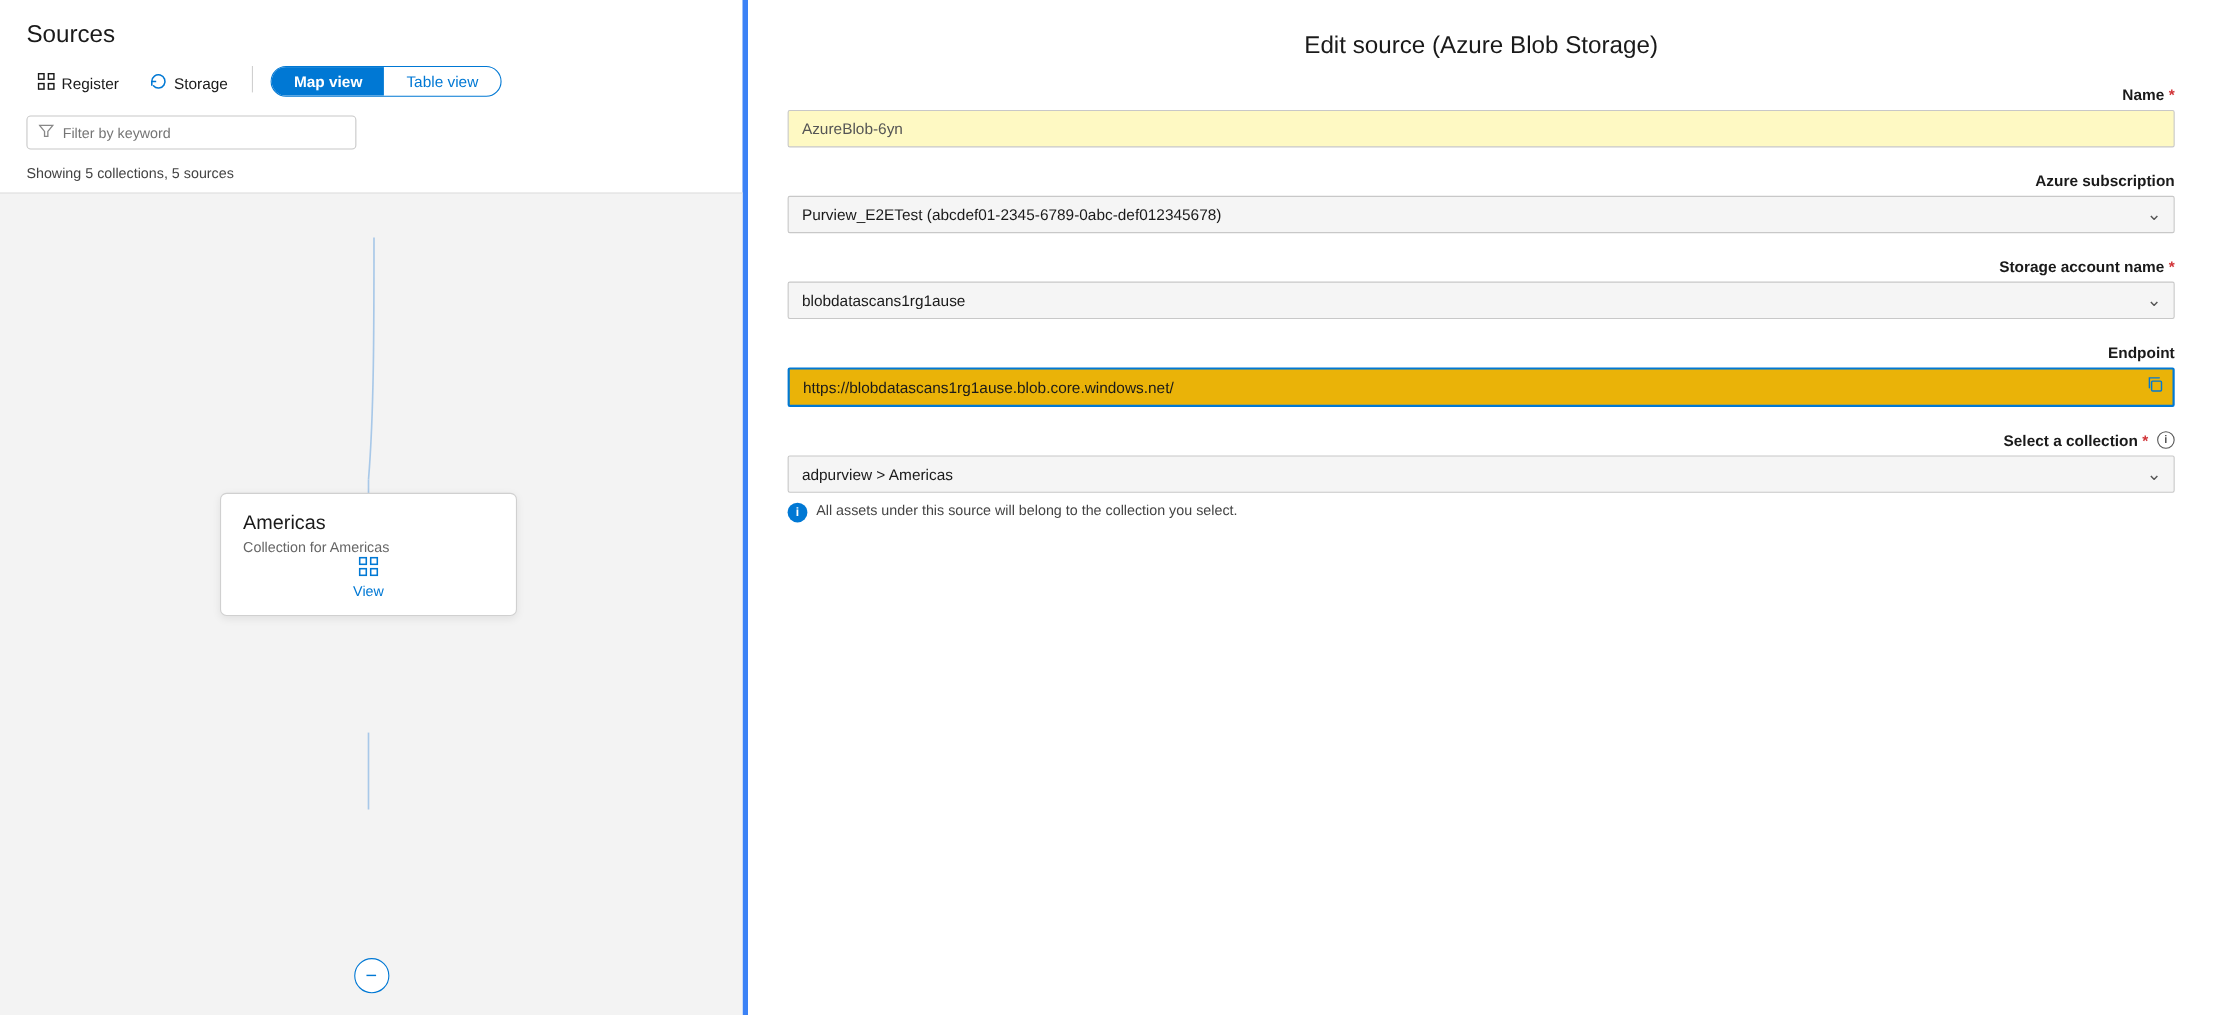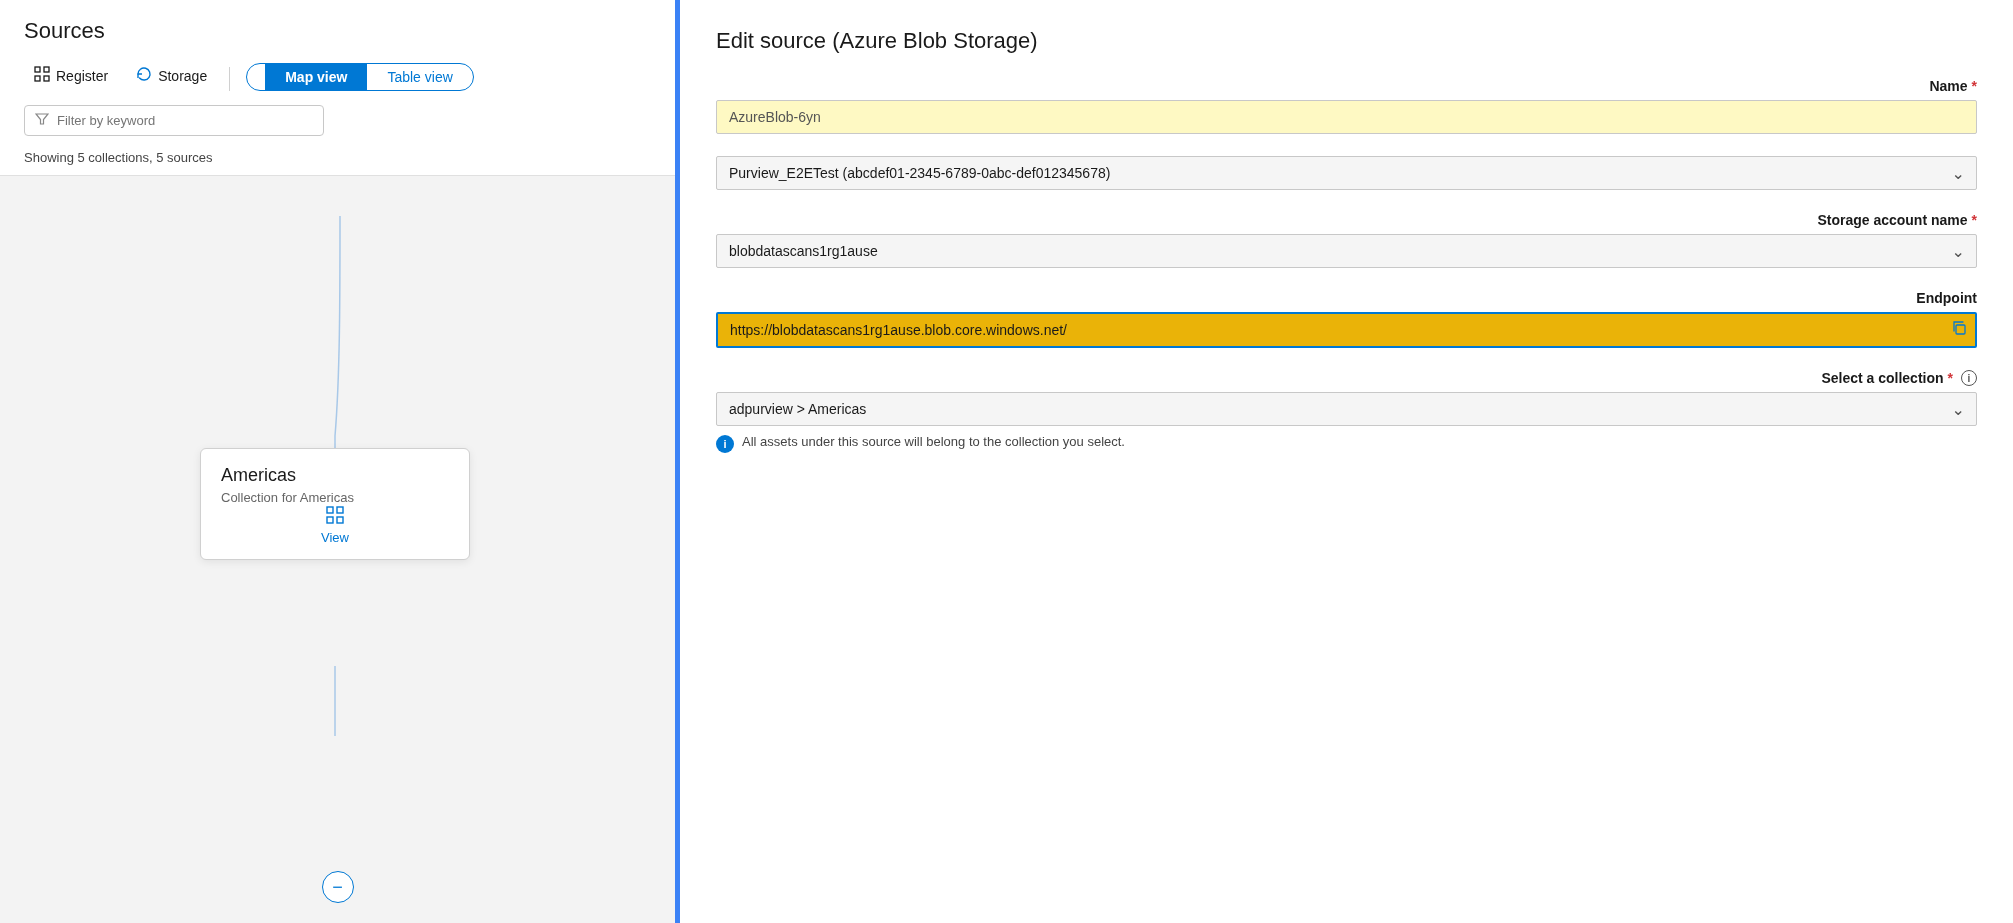--- a/index.html
+++ b/index.html
@@ -29,21 +29,21 @@
 
     .sources-title {
       font-size: 22px;
       font-weight: 400;
       margin-bottom: 16px;
       color: #1a1a1a;
     }
 
     .toolbar {
       display: flex;
-      align-items: flex-end;
+      align-items: flex-start;
       gap: 8px;
       margin-bottom: 14px;
     }
 
     .toolbar-btn {
       display: flex;
       align-items: center;
       gap: 6px;
       background: none;
       border: none;
@@ -75,21 +75,20 @@
       cursor: pointer;
       border: none;
       background: none;
       color: #0078d4;
       font-weight: 400;
     }
     .view-btn.active {
       background: #0078d4;
       color: #fff;
       font-weight: 600;
-      margin-left: 18px;
     }
 
     .filter-row {
       padding: 0 24px 10px 24px;
     }
 
     .filter-input-wrap {
       display: flex;
       align-items: center;
       border: 1px solid #c8c8c8;
@@ -195,20 +194,21 @@
       padding: 28px 36px 28px 36px;
       overflow-y: auto;
       background: #fff;
     }
 
     .panel-title {
       font-size: 22px;
       font-weight: 400;
       color: #1a1a1a;
       margin-bottom: 24px;
+      text-align: center;
     }
 
     .form-group {
       margin-bottom: 22px;
     }
 
     .form-label {
       display: flex;
       align-items: center;
       gap: 4px;
@@ -419,20 +419,23 @@
 
   <div class="form-group">
     <div class="form-label">
       <span>Name</span>
       <span class="required">*</span>
     </div>
     <input class="form-input readonly" type="text" value="AzureBlob-6yn" style="">
   </div>
 
   <div class="form-group">
+    <div class="form-label">
+      <span>Azure subscription</span>
+    </div>
     <div class="select-wrap">
       <select>
         <option>Purview_E2ETest (abcdef01-2345-6789-0abc-def012345678)</option>
       </select>
       <span class="chevron">⌄</span>
     </div>
   </div>
 
   <div class="form-group">
     <div class="form-label">

